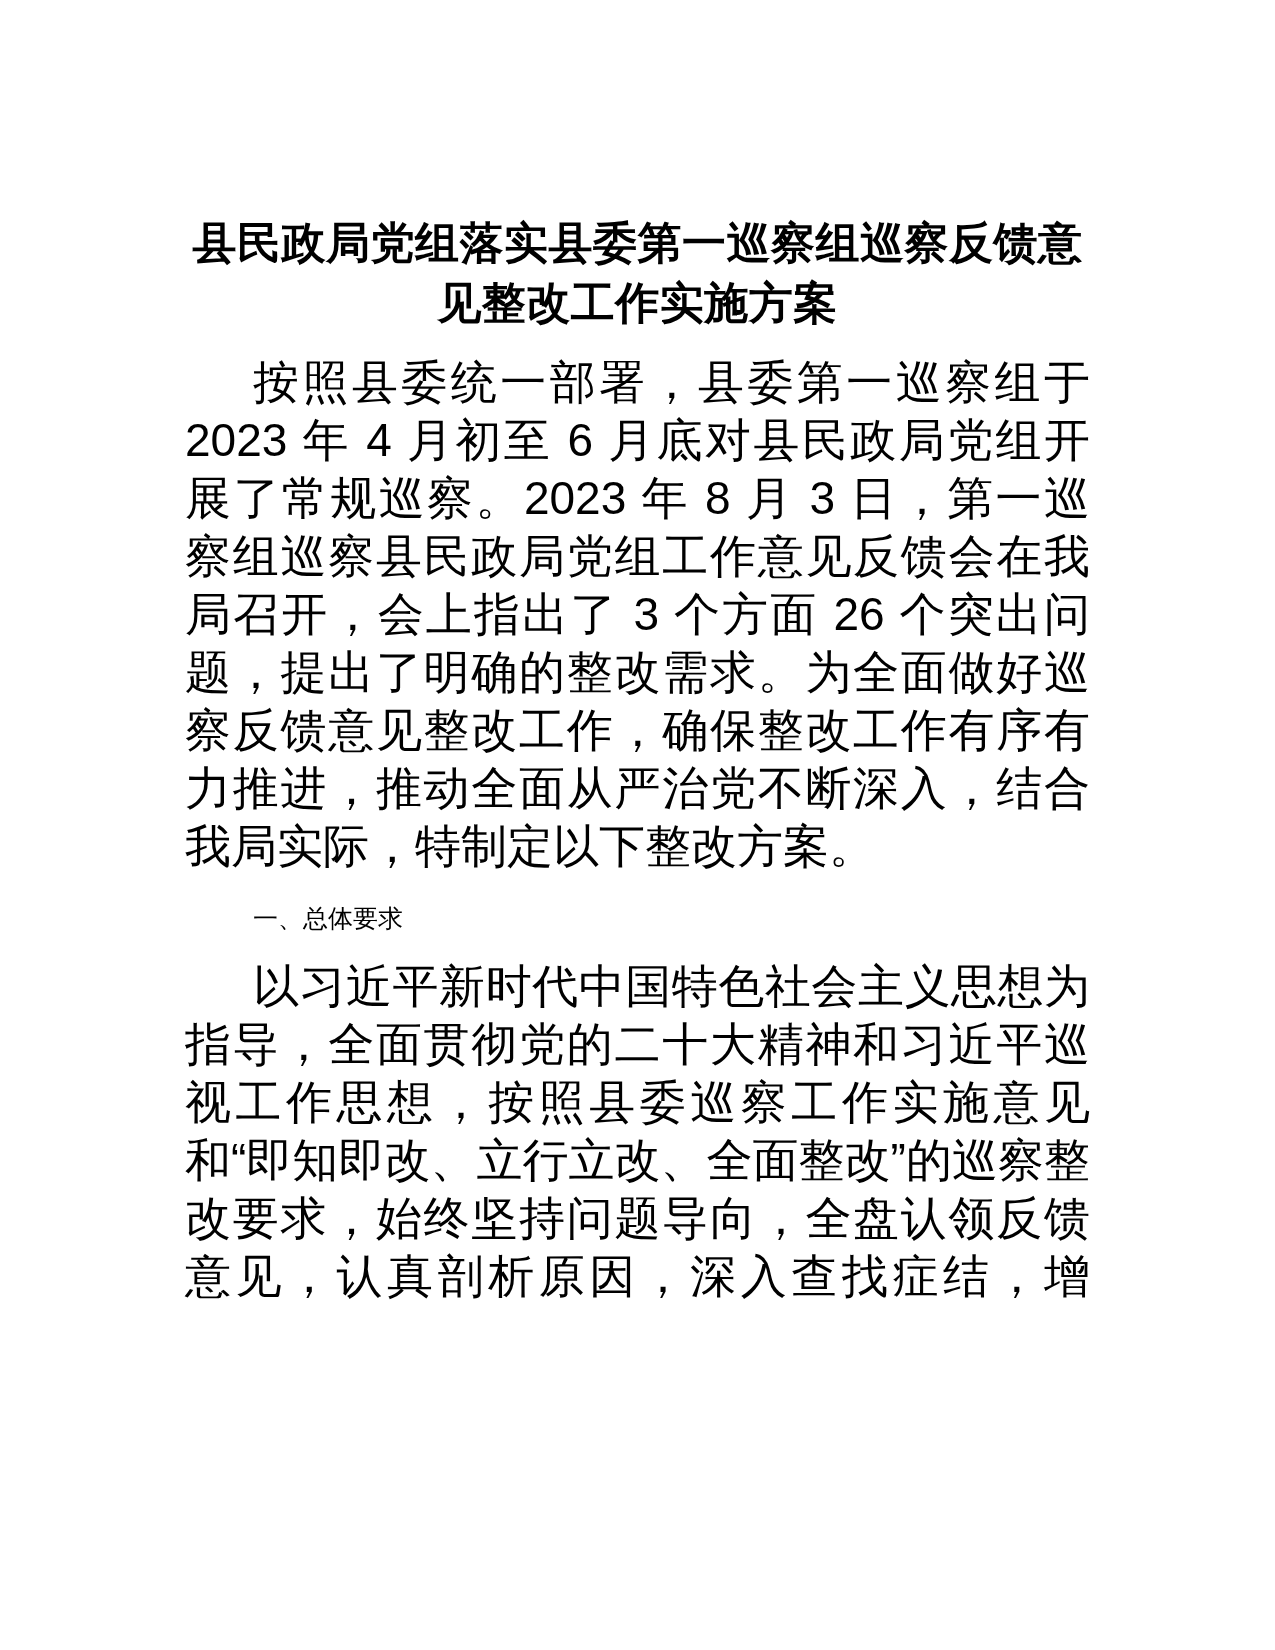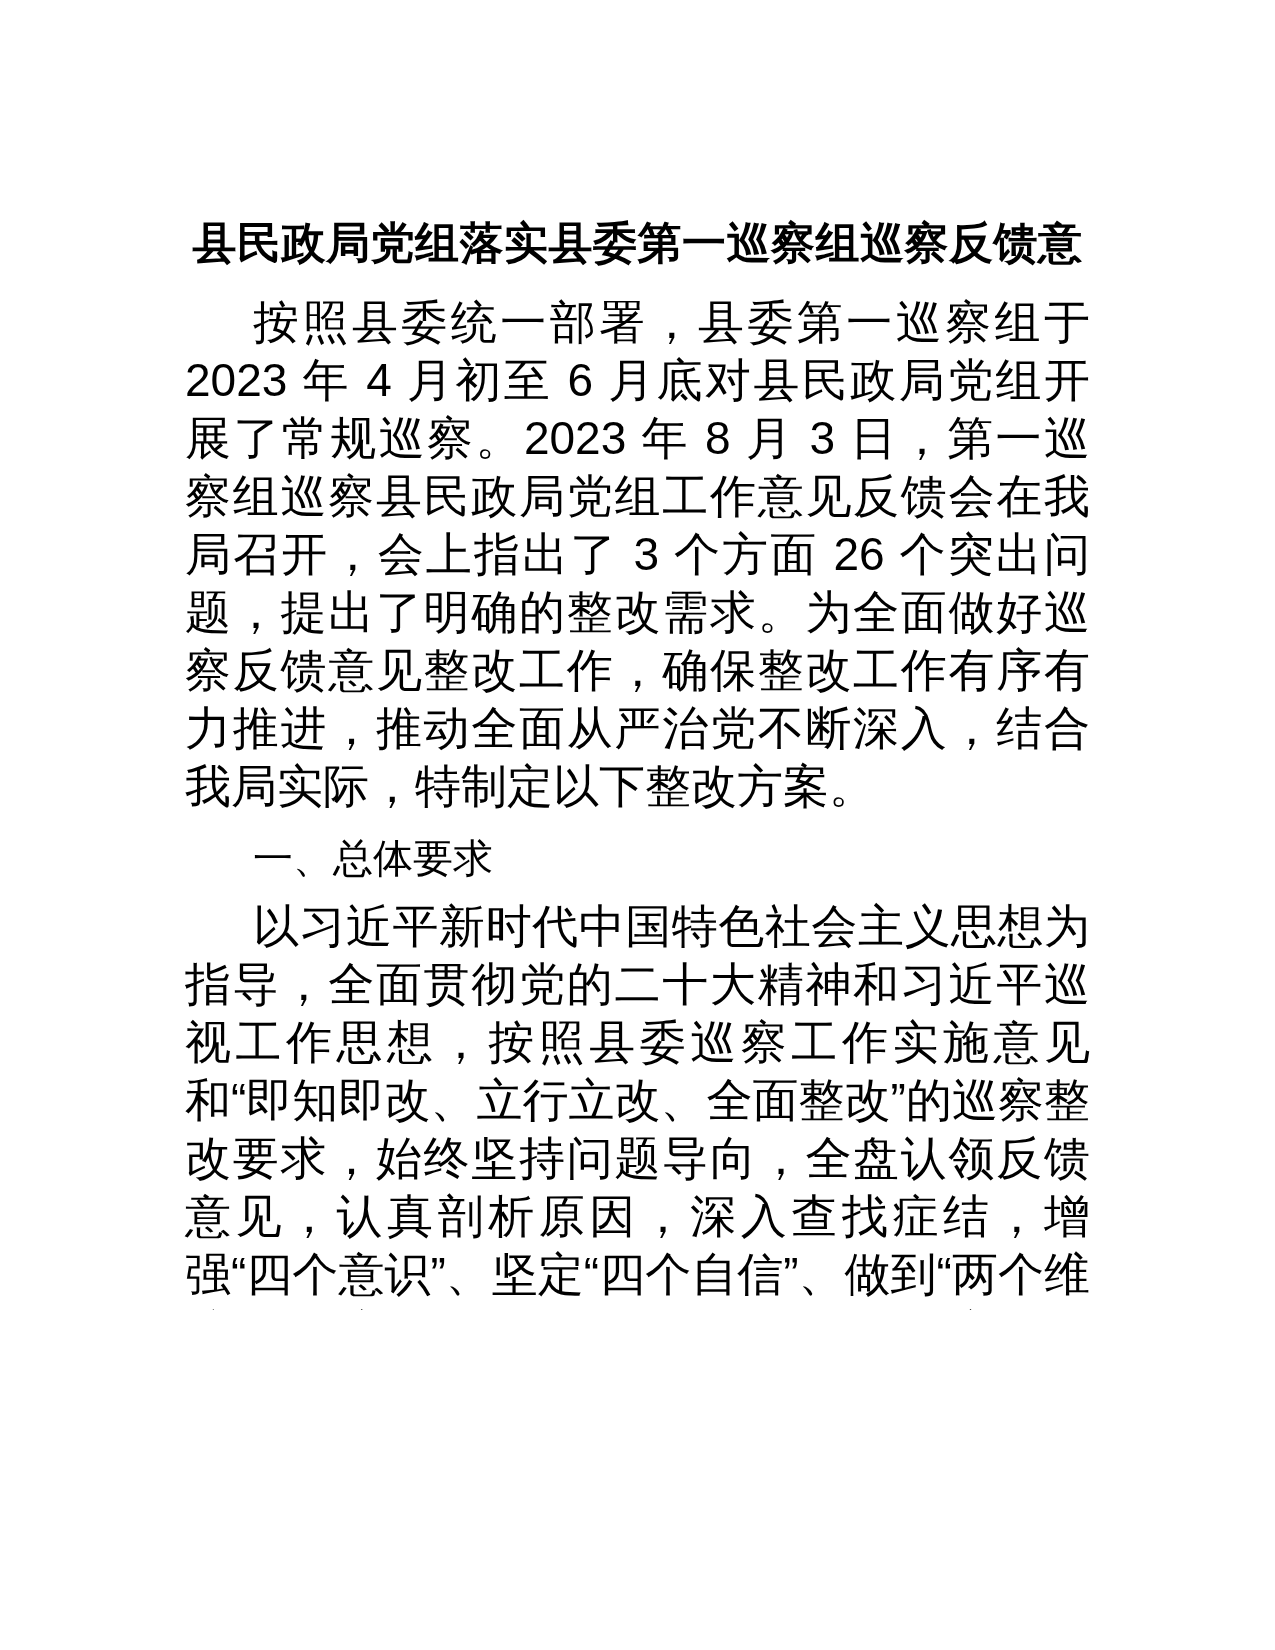--- a/index.html
+++ b/index.html
@@ -36,34 +36,35 @@
     font-weight: 400;
     line-height: 58px;
     text-align: justify;
     text-indent: 68px;
   }
   .para-intro {
     margin-top: 20px;
   }
   .section-heading {
     margin: 14px 0 10px 0;
-    font-size: 40px;
+    font-size: 25px;
     font-weight: 400;
     line-height: 58px;
     text-indent: 68px;
     text-align: left;
   }
 </style>
 </head>
 <body>
 
 <div class="page">
 
   <h1 class="doc-title">
     <span class="title-line">县民政局党组落实县委第一巡察组巡察反馈意</span>
+    <span class="title-line">见整改工作实施方案</span>
   </h1>
 
   <p class="body-para para-intro">按照县委统一部署，县委第一巡察组于 2023 年 4 月初至 6 月底对县民政局党组开展了常规巡察。2023 年 8 月 3 日，第一巡察组巡察县民政局党组工作意见反馈会在我局召开，会上指出了 3 个方面 26 个突出问题，提出了明确的整改需求。为全面做好巡察反馈意见整改工作，确保整改工作有序有力推进，推动全面从严治党不断深入，结合我局实际，特制定以下整改方案。</p>
 
   <h2 class="section-heading">一、总体要求</h2>
 
   <p class="body-para">以习近平新时代中国特色社会主义思想为指导，全面贯彻党的二十大精神和习近平巡视工作思想，按照县委巡察工作实施意见和“即知即改、立行立改、全面整改”的巡察整改要求，始终坚持问题导向，全盘认领反馈意见，认真剖析原因，深入查找症结，增强“四个意识”、坚定“四个自信”、做到“两个维护”，切实把全面从严治党要求贯彻落实到民政工作的各个方面，着力解决巡察反馈的突出问题，全面推进我局在党的政治建设、思想建设、组织建设、作风建设、纪律建设和夺取反腐败斗争以及落实县委政府决策部署等方面存在的突出问题的整改落实，努力推动巡察成果转化为民政事业持续健康发展的不竭动力。</p>
 
 </div>
 

